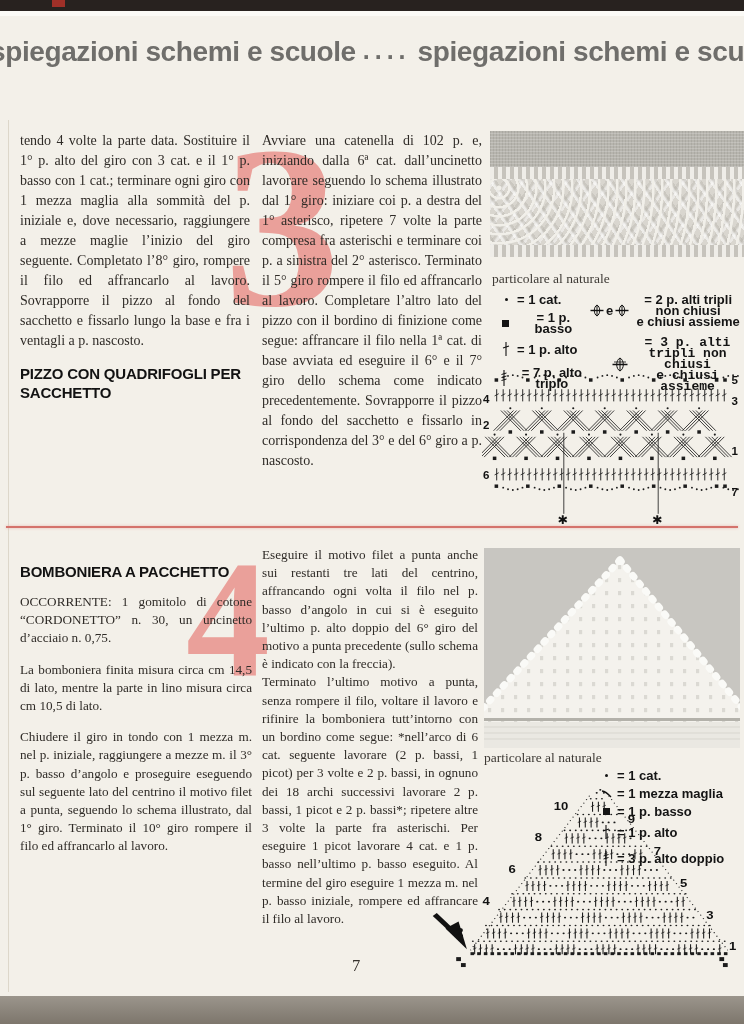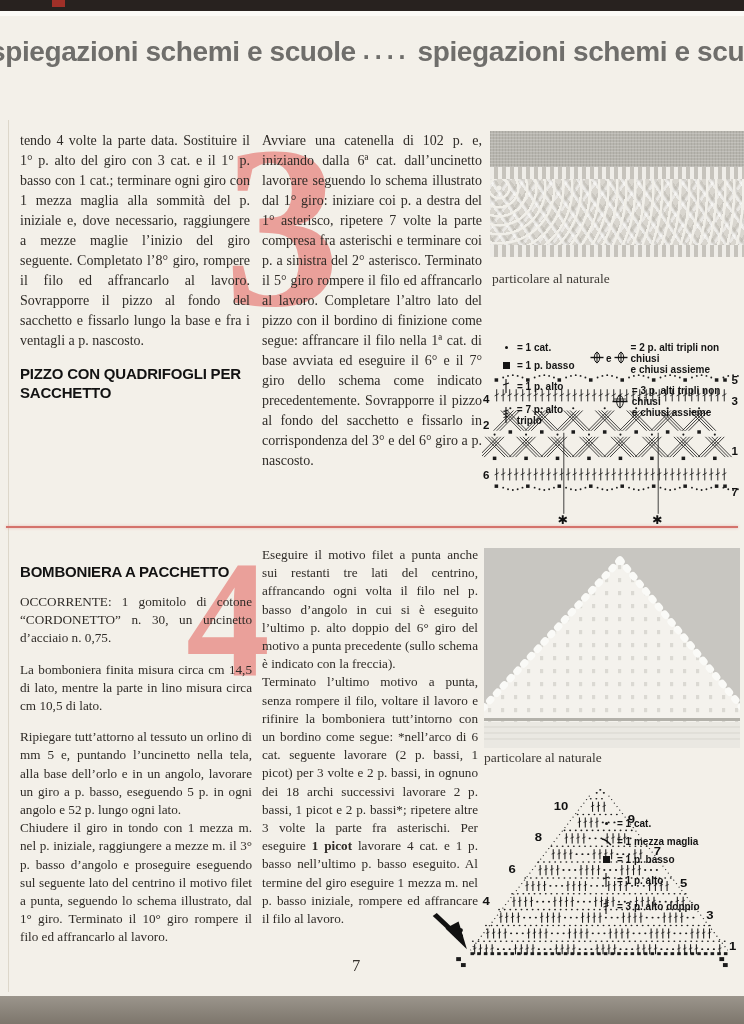--- a/index.html
+++ b/index.html
@@ -14,21 +14,21 @@
   .masthead .dots{font-size:25px;letter-spacing:5px;margin:0 7px;position:relative;top:-2px;}
   .gutter-line{position:absolute;left:8px;top:120px;width:1px;height:872px;background:#ddd7ca;}
 
   .col{position:absolute;text-align:justify;z-index:2;}
   .s3txt{font-size:14px;line-height:20px;}
   .s4txt{font-size:13.2px;line-height:18.2px;}
   .col p{margin:0 0 13px 0;}
   .col p.tight{margin:0;}
   .sec-heading{font-family:"Liberation Sans",sans-serif;font-weight:700;font-size:15px;
                letter-spacing:-0.2px;color:#121212;text-align:left;line-height:19px;margin:16px 0 14px 0;}
-  .bold{font-weight:700;}
+  .bold{font-weight:400;}
 
   .big-num{position:absolute;z-index:1;font-family:"Liberation Serif",serif;font-weight:700;
            color:#eaa09a;user-select:none;}
   .num3{left:224px;top:128px;font-size:232px;line-height:198px;}
   .num4{left:186px;top:546px;font-size:168px;line-height:146px;}
 
   .red-rule{position:absolute;left:6px;top:526px;width:732px;height:2px;background:#d4736c;
             box-shadow:0 0 3px #eab3ac;}
 
   
@@ -40,21 +40,21 @@
   .photo1 .lace{height:66px;background-color:#d9d6cf;background-image:
      repeating-radial-gradient(circle at 9px 9px,#f1efe9 0 2px,rgba(0,0,0,0) 3px 9px),
      repeating-linear-gradient(55deg,rgba(255,255,255,.55) 0 2px,rgba(168,165,157,.30) 4px 6px,transparent 6px 12px),
      repeating-linear-gradient(-55deg,rgba(255,255,255,.45) 0 2px,rgba(168,165,157,.25) 4px 6px,transparent 6px 12px);}
   .caption{position:absolute;font-size:13.5px;color:#3e3a35;z-index:2;text-align:left;}
   .cap1{left:492px;top:271px;}
   .cap2{left:484px;top:750px;}
 
   
   .legend{position:absolute;z-index:3;font-family:"Liberation Sans",sans-serif;font-weight:700;
-          font-size:10px;line-height:11px;color:#141414;text-align:left;margin-top:48px;}
+          font-size:13px;line-height:11px;color:#141414;text-align:center;}
   .leg1{left:498px;top:294px;width:246px;display:flex;}
   .leg1-left{width:92px;}
   .leg1-right{flex:1;}
   .leg-item{display:flex;align-items:center;margin-bottom:7px;}
   .leg-item .sym{display:inline-flex;align-items:center;justify-content:center;width:16px;margin-right:3px;}
   .leg-item.tall{margin-bottom:10px;}
   .dot-sym{width:3px;height:3px;border-radius:50%;background:#141414;display:inline-block;}
   .sq-sym{width:7px;height:7px;background:#141414;display:inline-block;}
   .pair-sym{display:inline-flex;align-items:center;margin-right:3px;}
   .pair-sym .e{margin:0 2px;}
@@ -161,21 +161,21 @@
                 <line x1="7" y1="1" x2="7" y2="12" stroke="#111"></line>
                 <line x1="0.5" y1="6.5" x2="13.5" y2="6.5" stroke="#111" stroke-width="1.4"></line>
               </svg>
           </span>
         </span>
         <span class="two-line">
           <span>= 2 p. alti tripli non chiusi</span>
           <span>e chiusi assieme</span>
         </span>
       </div>
-      <div class="leg-item" style="margin-left:22px;">
+      <div class="leg-item" style="margin-left:22px;font-family:Liberation Mono, monospace;">
         <span class="sym" style="width:18px;">
           <svg width="16" height="15" viewBox="0 0 16 15">
               <path d="M8 1 C3.6 3.2 3.6 11.8 8 14 C12.4 11.8 12.4 3.2 8 1 Z" fill="none" stroke="#111"></path>
               <line x1="8" y1="1" x2="8" y2="14" stroke="#111"></line>
               <line x1="0.5" y1="7.5" x2="15.5" y2="7.5" stroke="#111" stroke-width="1.5"></line>
               <line x1="2" y1="5" x2="14" y2="5" stroke="#111" stroke-width="0.8"></line>
             </svg>
         </span>
         <span class="two-line">
           <span>= 3 p. alti tripli non chiusi</span>
@@ -564,21 +564,20 @@
   </svg>
 
   <div class="red-rule"></div>
 
   <div class="big-num num4">4</div>
 
   <div class="col s4txt" style="left:20px;top:546px;width:232px;">
     <h3 class="sec-heading" style="margin-bottom:12px;">BOMBONIERA A PACCHETTO</h3>
     <p>OCCORRENTE: 1 gomitolo di cotone “CORDONETTO” n. 30, un uncinetto d’acciaio n. 0,75.</p>
     <p>La bomboniera finita misura circa cm 14,5 di lato, mentre la parte in lino misura circa cm 10,5 di lato.</p>
-    <p class="tight">Ripiegare tutt’attorno al tessuto un orlino di mm 5 e, puntando l’uncinetto nella tela, alla base dell’orlo e in un angolo, lavorare un giro a p. basso, eseguendo 5 p. in ogni angolo e 52 p. lungo ogni lato.</p>
     <p class="tight">Chiudere il giro in tondo con 1 mezza m. nel p. iniziale, raggiungere a mezze m. il 3° p. basso d’angolo e proseguire eseguendo sul seguente lato del centrino il motivo filet a punta, seguendo lo schema illustrato, dal 1° giro. Terminato il 10° giro rompere il filo ed affrancarlo al lavoro.</p>
   </div>
 
   <div class="col s4txt" style="left:262px;top:546px;width:216px;">
     <p class="tight">Eseguire il motivo filet a punta anche sui restanti tre lati del centrino, affrancando ogni volta il filo nel p. basso d’angolo in cui si è eseguito l’ultimo p. alto doppio del 6° giro del motivo a punta precedente (sullo schema è indicato con la freccia).</p>
     <p class="tight"><span>Terminato l’ultimo motivo a punta, senza rompere il filo, voltare il lavoro e rifinire la bomboniera tutt’intorno con un bordino come segue: *nell’arco di 6 cat. seguente lavorare (2 p. bassi, 1 picot) per 3 volte e 2 p. bassi, in ognuno dei 18 archi successivi lavorare 2 p. bassi, 1 picot e 2 p. bassi*; ripetere altre 3 volte la parte fra asterischi. Per eseguire </span><span class="bold">1 picot</span><span> lavorare 4 cat. e 1 p. basso nell’ultimo p. basso eseguito. Al termine del giro eseguire 1 mezza m. nel p. basso iniziale, rompere ed affrancare il filo al lavoro.</span></p>
   </div>
 
   <div class="photo2">
     <svg width="256" height="200" viewBox="0 0 256 200" preserveAspectRatio="none">

